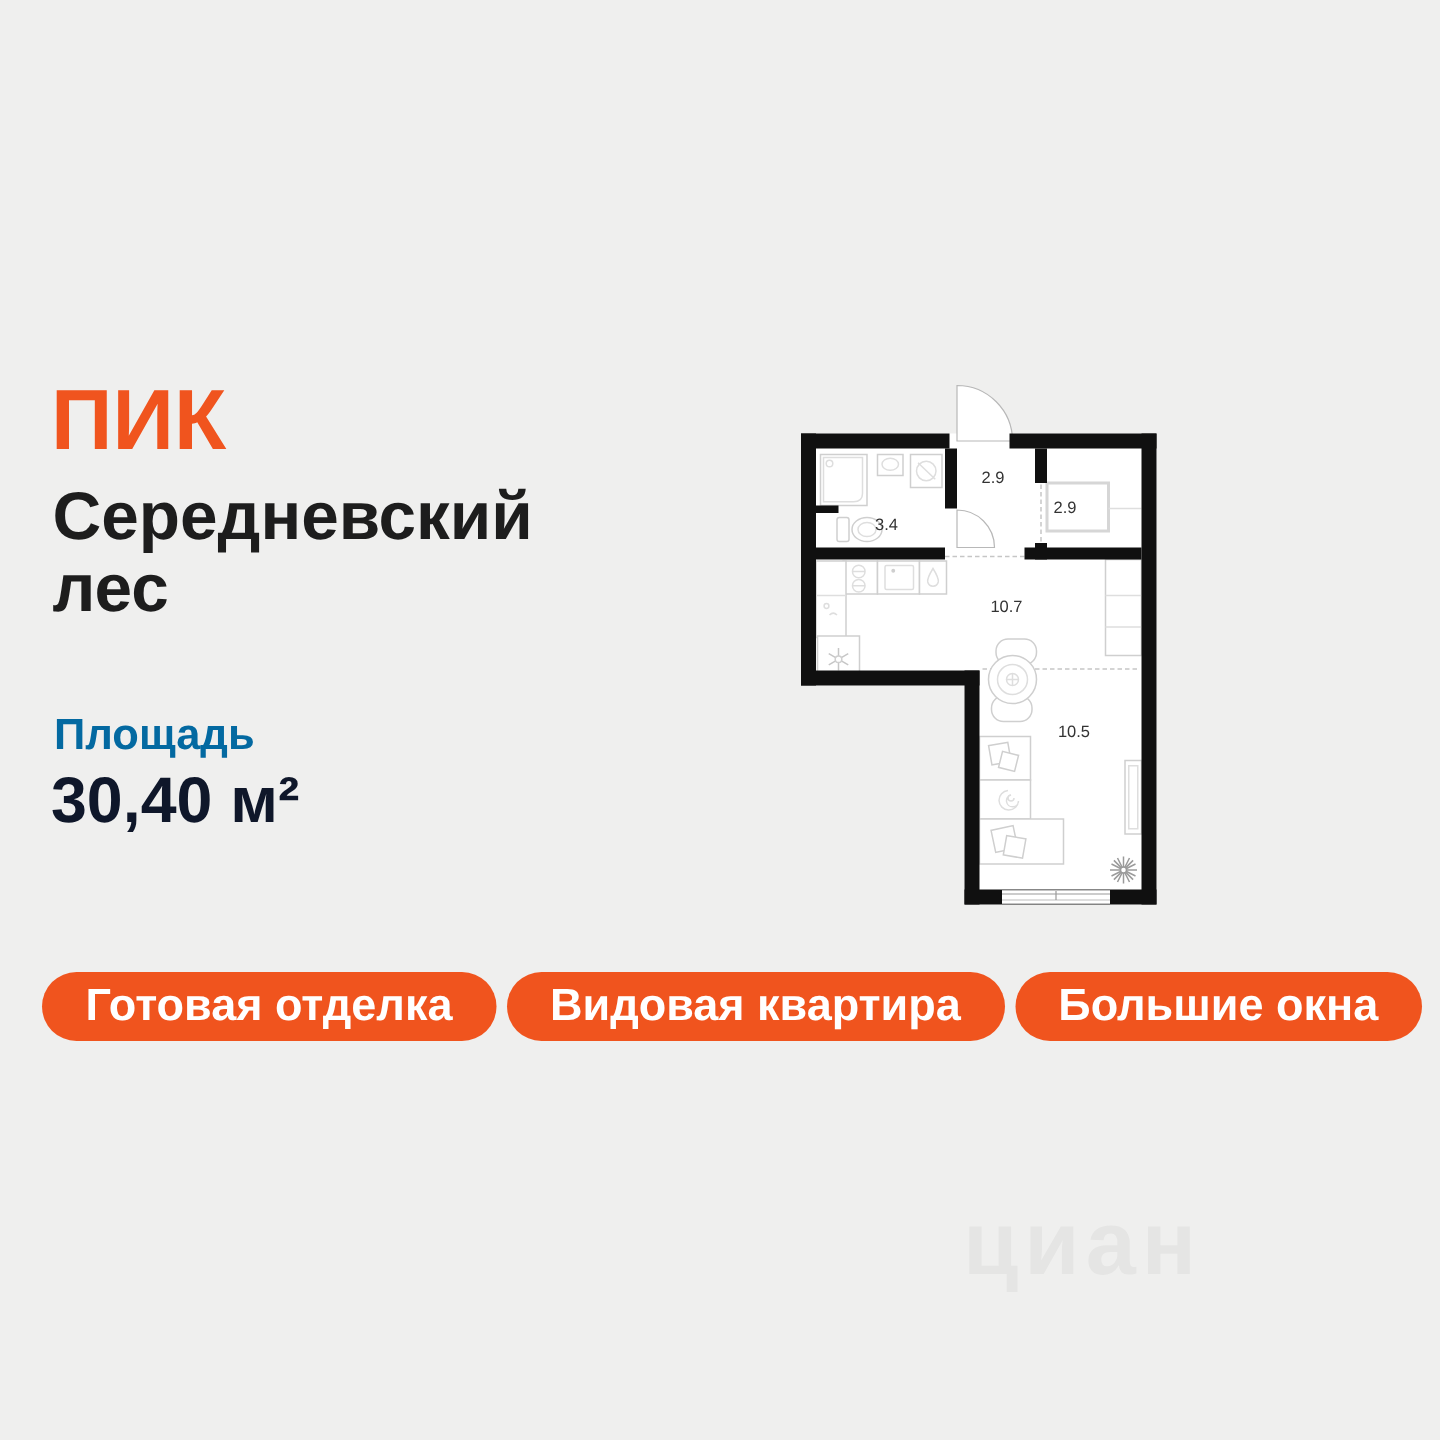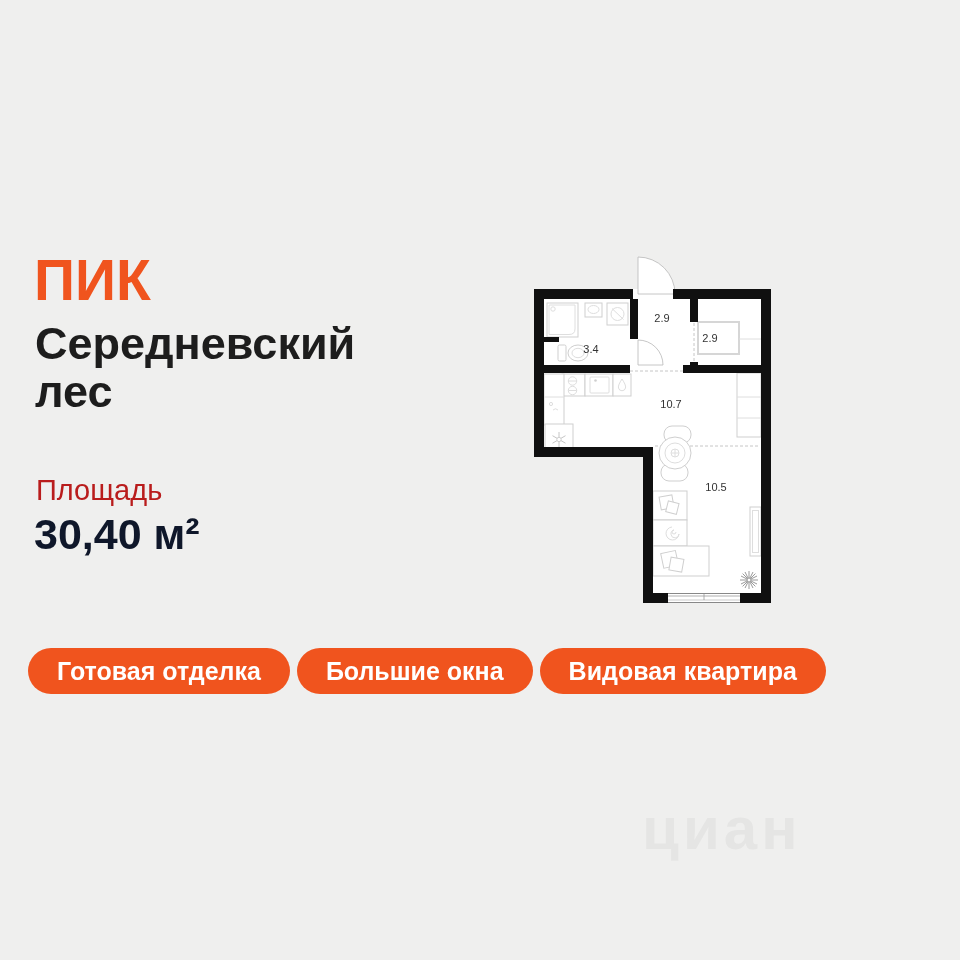--- a/index.html
+++ b/index.html
@@ -12,30 +12,30 @@
   .logo {
     position:absolute; left:34px; top:252px;
     font-size:57px; font-weight:800; color:#F0541E; line-height:1;
   }
   .title {
     position:absolute; left:35px; top:320px; width:310px;
     font-size:45px; line-height:48px; font-weight:700; color:#1d1d1d; margin:0;
   }
   .area-label {
     position:absolute; left:36px; top:474px;
-    font-size:29px; font-weight:400; color:#b91c1c;
+    font-size:29px; font-weight:700; color:#0369a1;
   }
   .area-value {
     position:absolute; left:34px; top:510px;
     font-size:43px; font-weight:700; color:#0f172a;
   }
   .tags { position:absolute; left:28px; top:648px; display:flex; gap:7px; }
   .tag {
     height:46px; border-radius:23px; background:#F0541E; color:#ffffff;
-    font-size:25px; font-weight:700; display:flex; align-items:center;
+    font-size:30px; font-weight:700; display:flex; align-items:center;
     justify-content:center; padding:0 29px; white-space:nowrap;
   }
   .plan-svg { position:absolute; left:520px; top:240px; }
   .plan-svg text {
     font-family:"Liberation Sans", sans-serif; font-size:11px;
     fill:#333; text-anchor:middle;
   }
   .fx { fill:#ffffff; stroke:#cfcfcf; stroke-width:1; }
   .fx2 { fill:none; stroke:#dedede; stroke-width:1; }
   .wall { fill:#101010; }
@@ -52,22 +52,22 @@
 
 <div class="card">
 
   <div class="logo">ПИК</div>
   <h1 class="title">Середневский лес</h1>
   <div class="area-label">Площадь</div>
   <div class="area-value">30,40 м²</div>
 
   <div class="tags">
     <div class="tag">Готовая отделка</div>
+    <div class="tag">Видовая квартира</div>
     <div class="tag">Большие окна</div>
-    <div class="tag">Видовая квартира</div>
   </div>
 
   <svg class="plan-svg" width="260" height="375" viewBox="520 240 260 375" xmlns="http://www.w3.org/2000/svg">
 
     <path d="M534,289 H771 V603 H643 V457 H534 Z" fill="#ffffff"></path>
 
     <path class="door" d="M638,294 L638,257 A37,37 0 0 1 675,294 Z"></path>
 
     <path class="door" d="M638,365 L638,340 A25,25 0 0 1 663,365 Z"></path>
 

